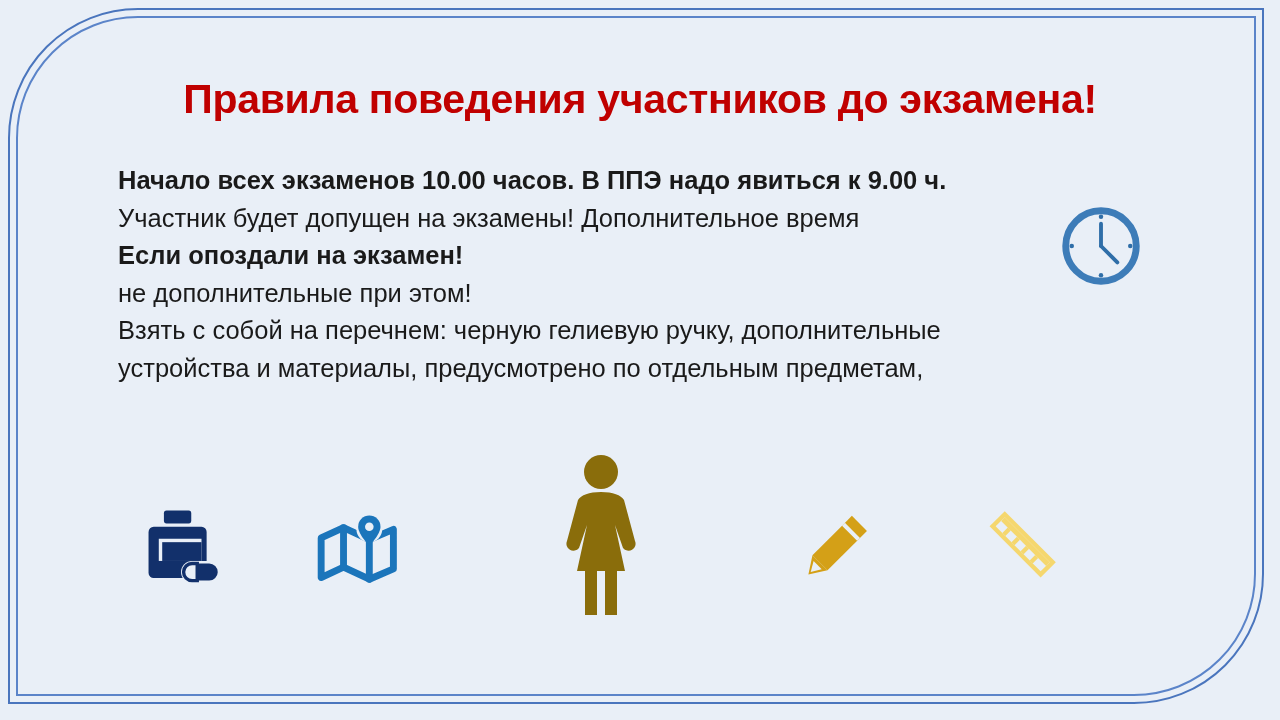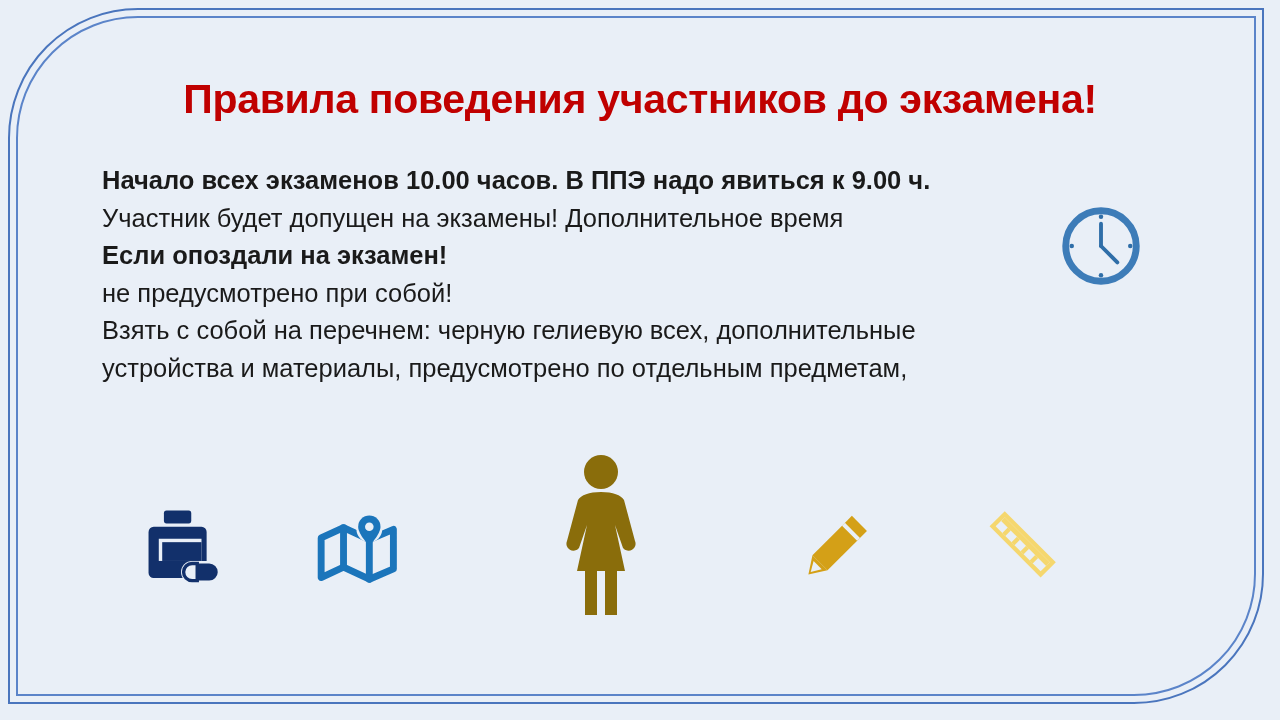--- a/index.html
+++ b/index.html
@@ -67,20 +67,21 @@
     position: absolute;
     left: 102px;
     top: 162px;
     width: 980px;
     color: #1a1a1a;
     font-size: 25.5px;
     line-height: 37.6px;
   }
   .body-text .line {
     white-space: nowrap;
+    margin-left: 16px;
   }
   .body-text b {
     font-weight: normal;
   }
   .line-bold {
     font-weight: bold;
   }
 
   
   .icon {
@@ -102,22 +103,22 @@
 
   <div class="frame"></div>
   <div class="frame-inner"></div>
 
   <div class="title">Правила поведения участников до экзамена!</div>
 
   <div class="body-text">
     <div class="line line-bold">Начало всех экзаменов 10.00 часов. В ППЭ надо явиться к 9.00 ч.</div>
     <div class="line">Участник будет допущен на экзамены! Дополнительное время</div>
     <div class="line line-bold">Если опоздали на экзамен!</div>
-    <div class="line"><b>не</b><span> предусмотрено при собой!</span></div>
-    <div class="line"><span>Взять с собой на перечнем: </span><b>черную гелиевую всех</b><span>, дополнительные</span></div>
+    <div class="line"><b>не</b><span> дополнительные при этом!</span></div>
+    <div class="line"><span>Взять с собой на перечнем: </span><b>черную гелиевую ручку</b><span>, дополнительные</span></div>
     <div class="line">устройства и материалы, предусмотрено по отдельным предметам,</div>
   </div>
 
   <div class="icon icon-clock">
     <svg width="86" height="86" viewBox="0 0 100 100">
       <circle cx="50" cy="50" r="41" fill="none" stroke="#3d7cb8" stroke-width="8"></circle>
       <circle cx="50" cy="16" r="2.6" fill="#2f6ea8"></circle>
       <circle cx="84" cy="50" r="2.6" fill="#2f6ea8"></circle>
       <circle cx="50" cy="84" r="2.6" fill="#2f6ea8"></circle>
       <circle cx="16" cy="50" r="2.6" fill="#2f6ea8"></circle>

